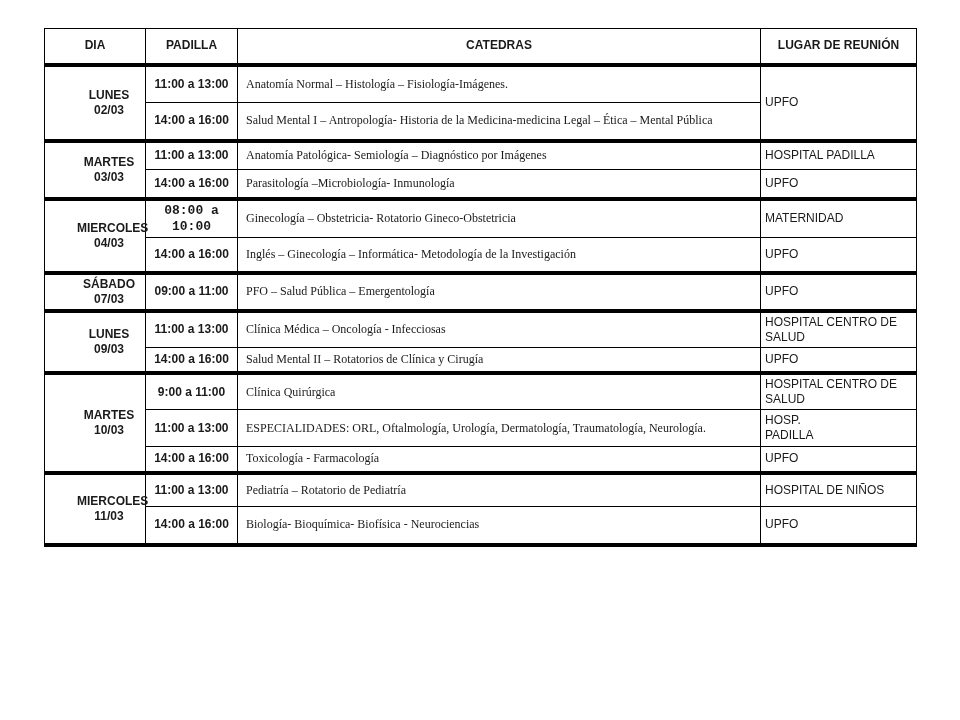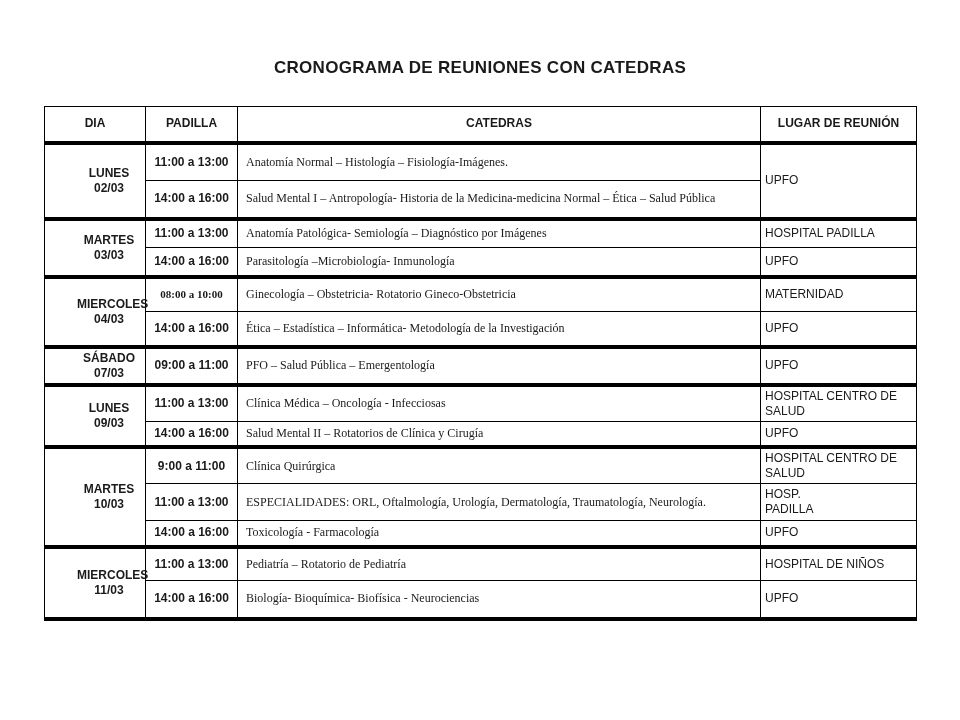--- a/index.html
+++ b/index.html
@@ -59,38 +59,37 @@
     font-weight: bold;
     text-align: center;
     white-space: pre-line;
     padding-left: 32px;
   }
   td.time {
     font-weight: bold;
     text-align: center;
   }
   td.time.alt-font {
-    font-family: Liberation Serif, serif;
-    font-size: 11px;
+    font-family: Liberation Mono, monospace;
+    font-size: 13px;
   }
   td.cat {
     text-align: left;
     padding-left: 8px;
     font-family: Liberation Serif, serif;
   }
   td.place {
     text-align: left;
     white-space: pre-line;
   }
 </style>
 </head>
 <body>
 
 <div class="page">
-  <h1 class="title">CRONOGRAMA DE REUNIONES CON CATEDRAS</h1>
 
   <table class="schedule">
     <colgroup>
       <col class="c-day">
         <col class="c-time">
         <col class="c-cat">
         <col class="c-place">
     </colgroup>
     <thead>
       <tr>
@@ -103,21 +102,21 @@
     <tbody>
 
       <tr class="thick-top" style="height:38px">
         <td class="day" rowspan="2">LUNES 02/03</td>
         <td class="time">11:00 a 13:00</td>
         <td class="cat">Anatomía Normal – Histología – Fisiología-Imágenes.</td>
         <td class="place" rowspan="2">UPFO</td>
       </tr>
       <tr style="height:38px">
         <td class="time">14:00 a 16:00</td>
-        <td class="cat">Salud Mental  I – Antropología- Historia de la Medicina-medicina Normal – Ética – Salud Pública</td>
+        <td class="cat">Salud Mental  I – Antropología- Historia de la Medicina-medicina Legal – Ética – Mental Pública</td>
       </tr>
 
       <tr class="thick-top" style="height:29px">
         <td class="day" rowspan="2">MARTES 03/03</td>
         <td class="time">11:00 a 13:00</td>
         <td class="cat">Anatomía Patológica- Semiología – Diagnóstico por Imágenes</td>
         <td class="place">HOSPITAL PADILLA</td>
       </tr>
       <tr style="height:29px">
         <td class="time">14:00 a 16:00</td>
@@ -127,21 +126,21 @@
 
       <tr class="thick-top" style="height:35px">
         <td class="day" rowspan="2">MIERCOLES
 04/03</td>
         <td class="time alt-font">08:00 a 10:00</td>
         <td class="cat">Ginecología – Obstetricia- Rotatorio Gineco-Obstetricia</td>
         <td class="place">MATERNIDAD</td>
       </tr>
       <tr style="height:35px">
         <td class="time">14:00 a 16:00</td>
-        <td class="cat">Ética – Estadística – Informática- Metodología de la Investigación</td>
+        <td class="cat">Inglés – Ginecología – Informática- Metodología de la Investigación</td>
         <td class="place">UPFO</td>
       </tr>
 
       <tr class="thick-top" style="height:28px">
         <td class="day">SÁBADO 07/03</td>
         <td class="time">09:00 a 11:00</td>
         <td class="cat">PFO – Salud Pública – Emergentología</td>
         <td class="place">UPFO</td>
       </tr>
 

